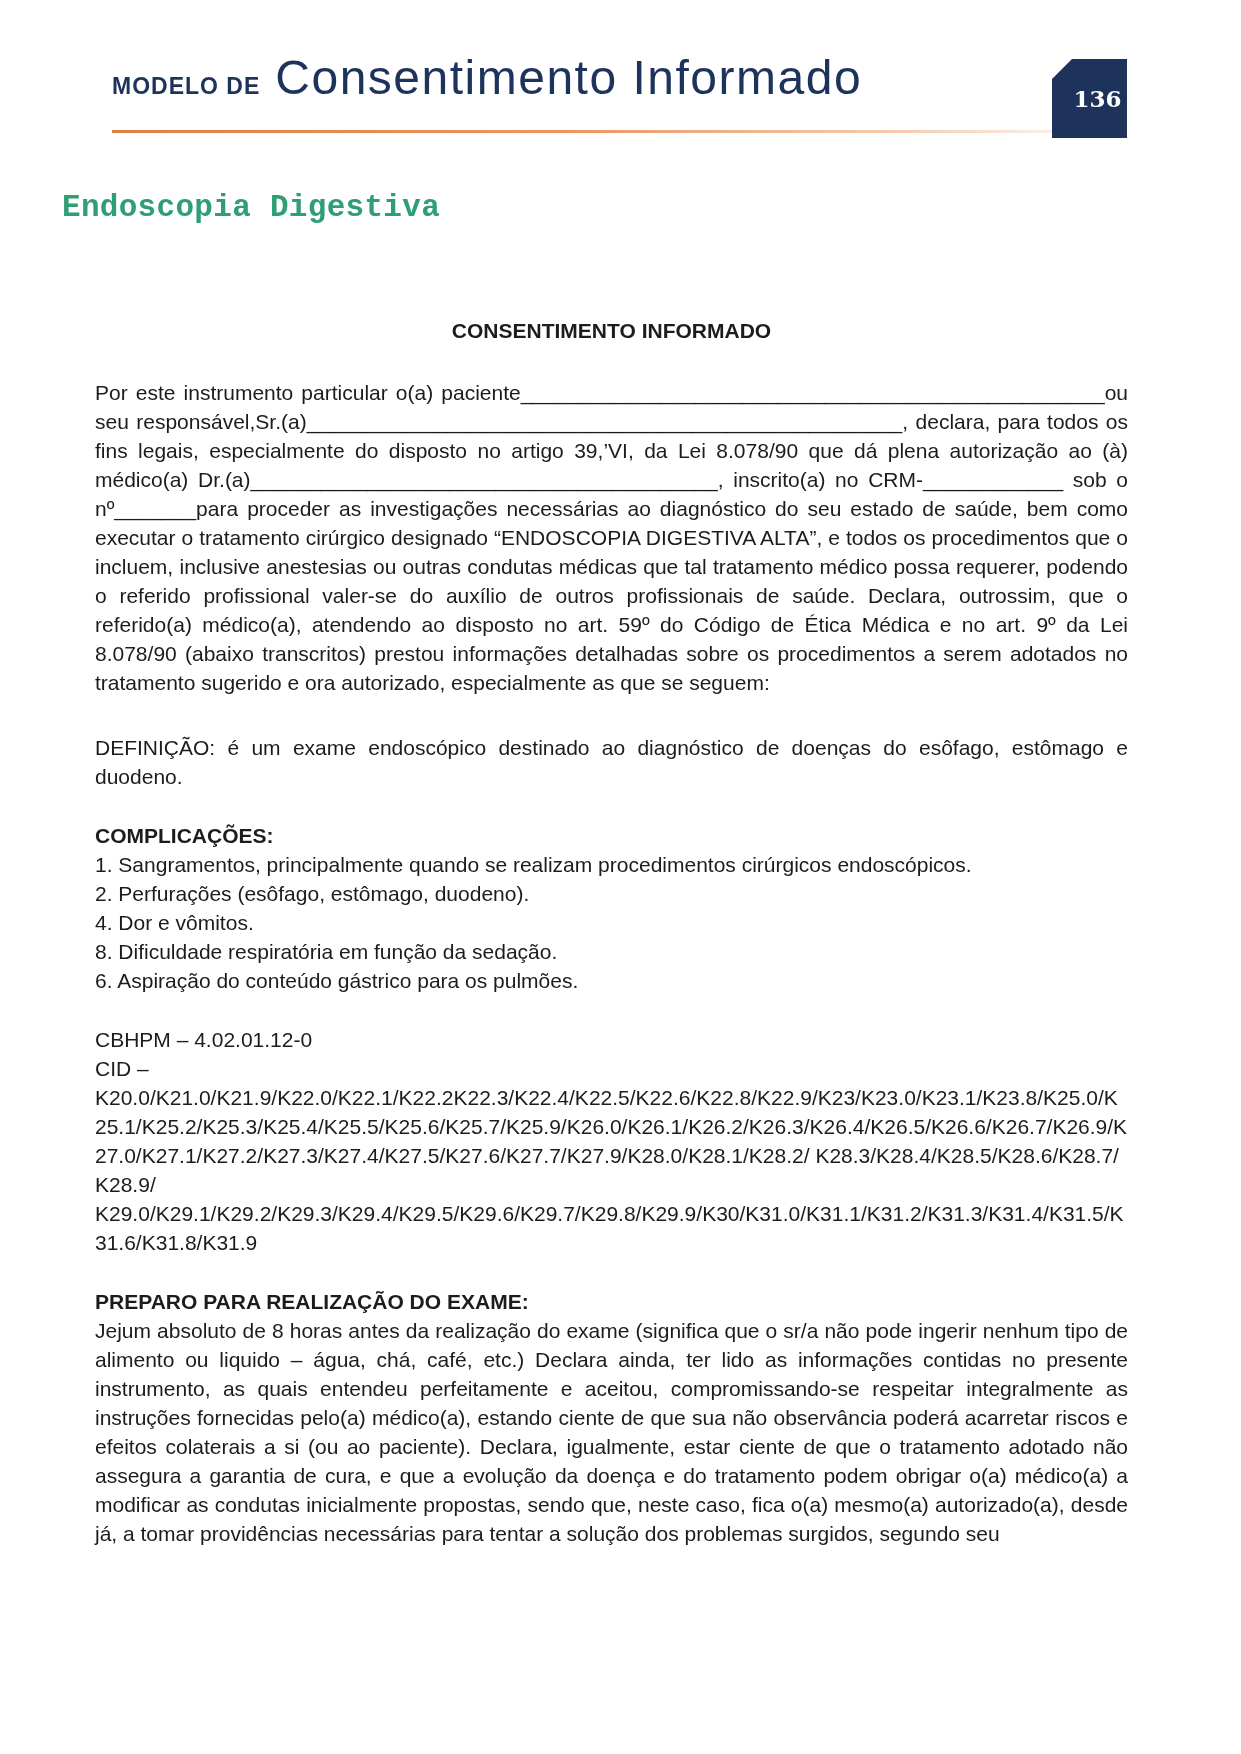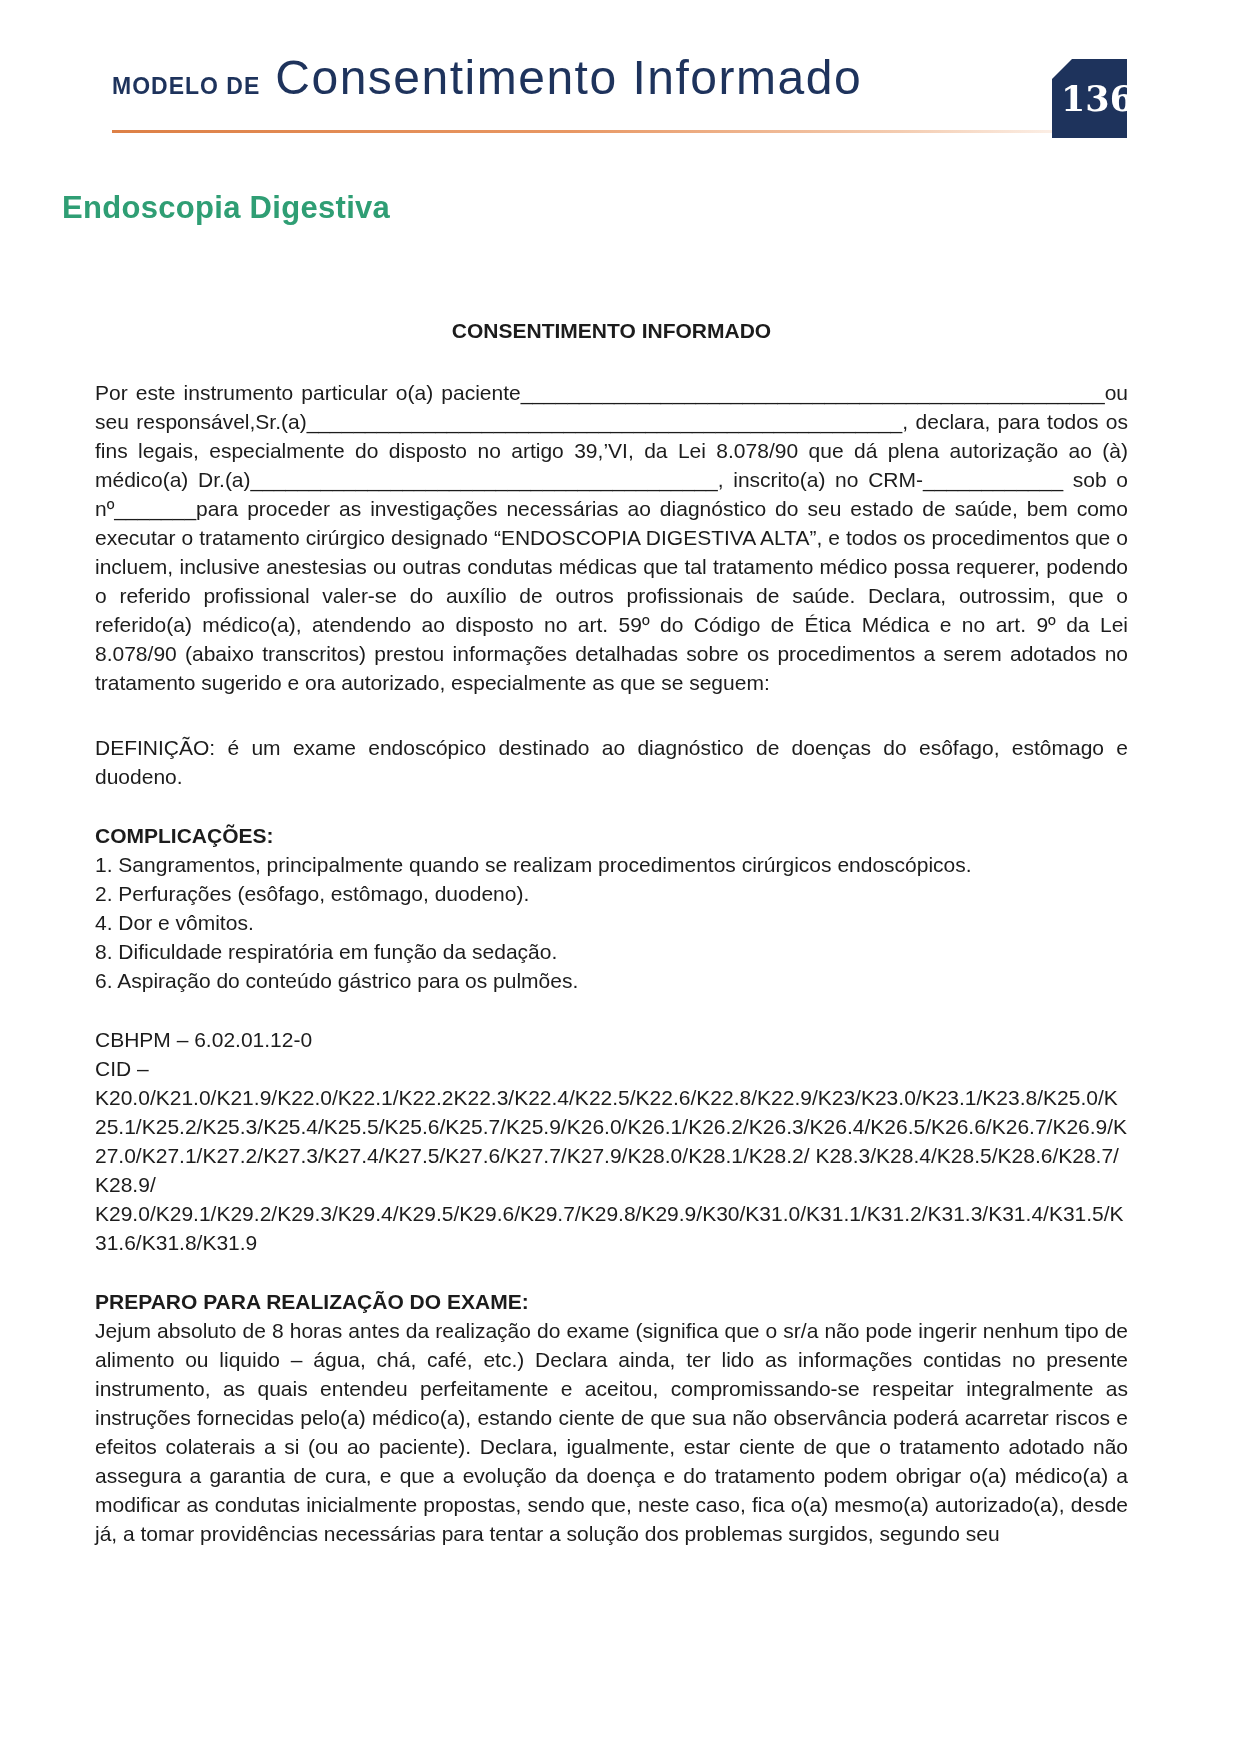--- a/index.html
+++ b/index.html
@@ -18,26 +18,26 @@
     position:absolute; left:112px; top:130px; width:1016px; height:3px;
     background:linear-gradient(90deg,#dd8046 0%,#e89763 45%,#f4cdb2 78%,rgba(255,255,255,0) 100%);
   }
   .page-badge {
     position:absolute; left:1052px; top:59px; width:75px; height:79px;
     background:#1e335c;
     clip-path:polygon(20px 0,100% 0,100% 100%,0 100%,0 20px);
     display:flex; align-items:center; justify-content:center;
   }
   .page-badge span {
-    color:#ffffff; font-family:"DejaVu Serif", serif; font-weight:bold; font-size:35px;padding-left:16px;
+    color:#ffffff; font-family:"DejaVu Serif", serif; font-weight:bold; font-size:23px;padding-left:16px;
   }
   
   .section-title {
     position:absolute; left:62px; top:190px; margin:0;
-    font-size:31px; font-weight:bold; color:#2f9e74; letter-spacing:0.3px;
+    font-size:31px; font-weight:bold; color:#2f9e74; letter-spacing:0.3px;font-family:Liberation Mono, monospace;
   }
   
   .content {
     position:absolute; left:95px; top:316px; width:1033px;
     font-size:21px; line-height:29px; color:#1c1c1c;
   }
   .doc-title { text-align:center; font-weight:bold; margin:0 0 33px 0; }
   .para { text-align:justify; margin:0; }
   .def-block { margin-top:36px; }
   .sec-head { font-weight:bold; margin:30px 0 0 0; }
@@ -73,21 +73,21 @@
     <div class="complications">
       <p class="sec-head">COMPLICAÇÕES:</p>
       <div class="list-item">1. Sangramentos, principalmente quando se realizam procedimentos cirúrgicos endoscópicos.</div>
       <div class="list-item">2. Perfurações (esôfago, estômago, duodeno).</div>
       <div class="list-item">4. Dor e vômitos.</div>
       <div class="list-item">8. Dificuldade respiratória em função da sedação.</div>
       <div class="list-item">6. Aspiração do conteúdo gástrico para os pulmões.</div>
     </div>
 
     <div class="codes">
-      <span class="code-line">CBHPM – 6.02.01.12-0</span>
+      <span class="code-line">CBHPM – 4.02.01.12-0</span>
       <span class="code-line">CID – K20.0/K21.0/K21.9/K22.0/K22.1/K22.2K22.3/K22.4/K22.5/K22.6/K22.8/K22.9/K23/K23.0/K23.1/K23.8/K25.0/K25.1/K25.2/K25.3/K25.4/K25.5/K25.6/K25.7/K25.9/K26.0/K26.1/K26.2/K26.3/K26.4/K26.5/K26.6/K26.7/K26.9/K27.0/K27.1/K27.2/K27.3/K27.4/K27.5/K27.6/K27.7/K27.9/K28.0/K28.1/K28.2/ K28.3/K28.4/K28.5/K28.6/K28.7/ K28.9/ K29.0/K29.1/K29.2/K29.3/K29.4/K29.5/K29.6/K29.7/K29.8/K29.9/K30/K31.0/K31.1/K31.2/K31.3/K31.4/K31.5/K31.6/K31.8/K31.9</span>
     </div>
 
     <div>
       <p class="sec-head">PREPARO PARA REALIZAÇÃO DO EXAME:</p>
       <p class="para">Jejum absoluto de 8 horas antes da realização do exame (significa que o sr/a não pode ingerir nenhum tipo de alimento ou liquido – água, chá, café, etc.) Declara ainda, ter lido as informações contidas no presente instrumento, as quais entendeu perfeitamente e aceitou, compromissando-se respeitar integralmente as instruções fornecidas pelo(a) médico(a), estando ciente de que sua não observância poderá acarretar riscos e efeitos colaterais a si (ou ao paciente). Declara, igualmente, estar ciente de que o tratamento adotado não assegura a garantia de cura, e que a evolução da doença e do tratamento podem obrigar o(a) médico(a) a modificar as condutas inicialmente propostas, sendo que, neste caso, fica o(a) mesmo(a) autorizado(a), desde já, a tomar providências necessárias para tentar a solução dos problemas surgidos, segundo seu</p>
     </div>
 
   </div>
 </div>

